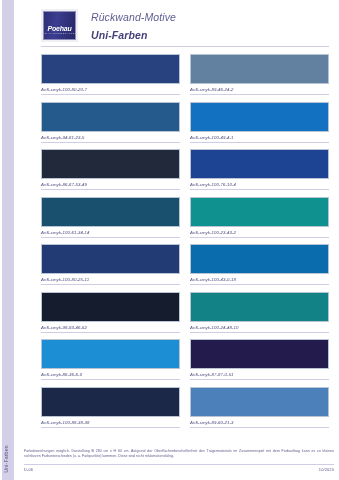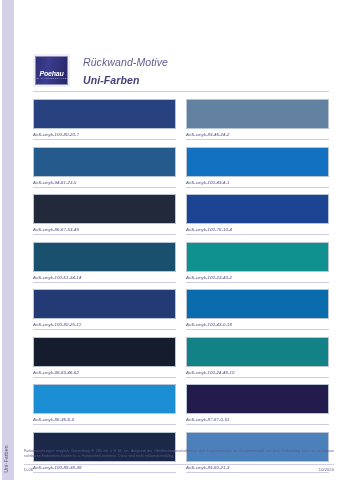--- a/index.html
+++ b/index.html
@@ -49,23 +49,22 @@
     color: #5d5a8a;
     transform: rotate(-90deg);
     transform-origin: center center;
     white-space: nowrap;
   }
 
   
   #content {
     flex: 1 1 auto;
     position: relative;
-    padding: 0 5px 0 9px;
-    box-sizing: border-box;
-    margin-top: 45px;
+    padding: 0 5px 0 17px;
+    box-sizing: border-box;
   }
 
   
   #header {
     display: flex;
     align-items: flex-start;
     padding: 9px 0 0 10px;
     height: 44px;
     box-sizing: border-box;
   }

